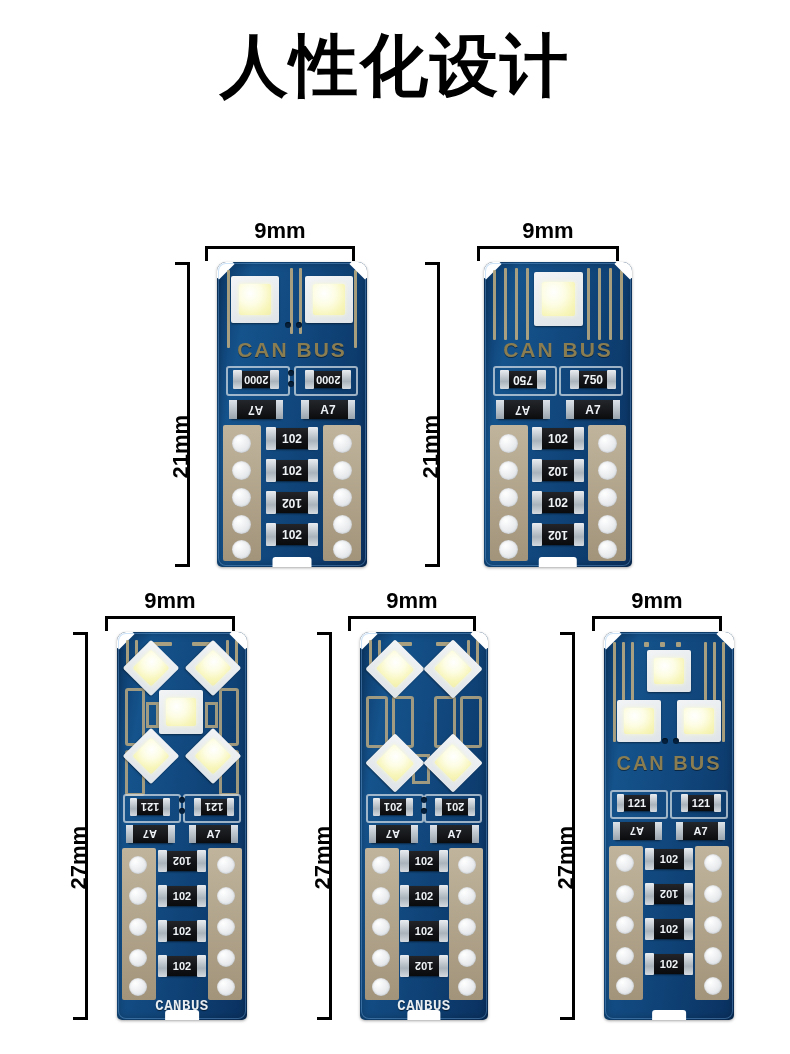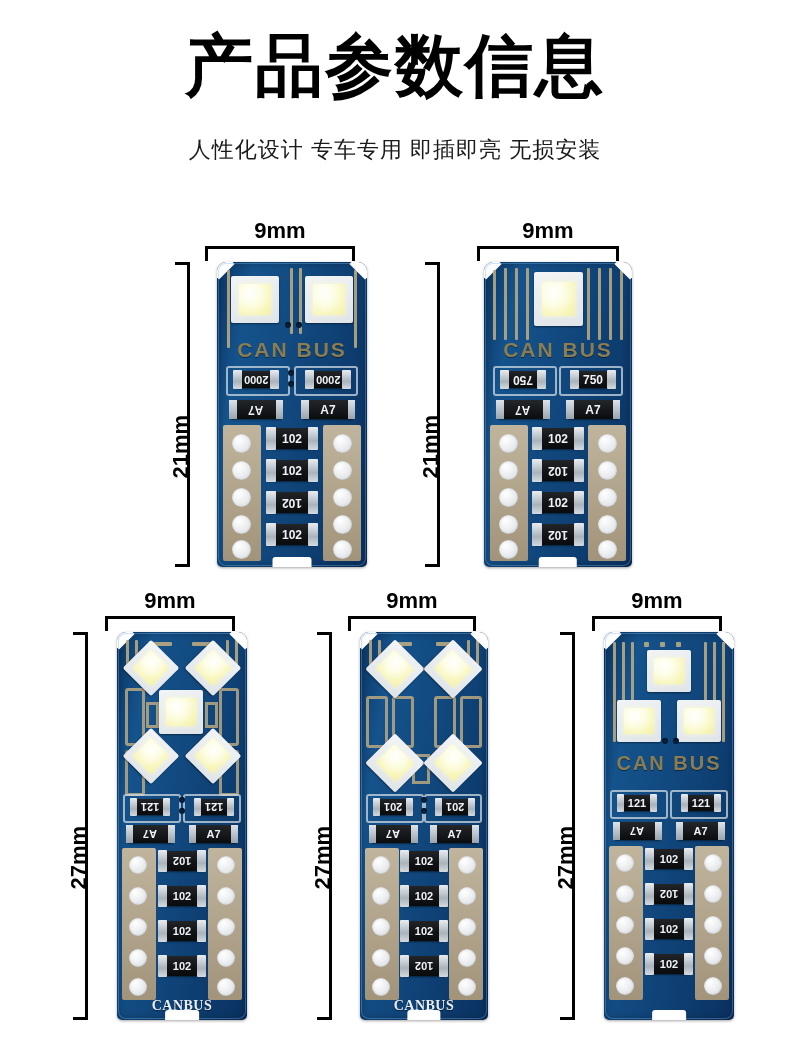--- a/index.html
+++ b/index.html
@@ -89,21 +89,21 @@
   .led.diag{transform:rotate(45deg);}
 
   
   .silk{
     position:absolute;color:#8a7d52;font-weight:bold;
     font-family:"Liberation Sans",sans-serif;letter-spacing:2px;
     text-shadow:0 1px 0 rgba(0,0,0,.45);
   }
   .silk-white{
     position:absolute;color:#e8edf2;font-weight:bold;letter-spacing:.5px;
-    font-family:Liberation Serif, serif;
+    font-family:Liberation Mono, monospace;
     text-shadow:0 1px 1px rgba(0,0,0,.55);
   }
 
   
   .res{
     position:absolute;background:linear-gradient(180deg,#222428 0%,#111316 55%,#0a0b0d 100%);
     border-radius:1px;display:flex;align-items:center;justify-content:center;
     color:#f0f3f6;font-weight:bold;font-family:"Liberation Sans",sans-serif;
     box-shadow:0 1px 2px rgba(0,0,0,.5);
   }
@@ -152,22 +152,21 @@
   .trd{position:absolute;border:3px solid #b8a880;opacity:.85;}
   .dotpair{position:absolute;}
   .dotpair i{position:absolute;width:6px;height:6px;border-radius:50%;
     background:#05203c;box-shadow:inset 0 1px 1px rgba(0,0,0,.6);}
 </style>
 </head>
 <body>
 
 <div class="page">
 
-  <div class="title">产品参数信息</div>
-  <div class="subtitle">人性化设计 专车专用 即插即亮 无损安装</div>
+  <div class="title">人性化设计</div>
 
   <div class="dim-w" style="left:205px;top:218px;width:150px;">
     <div class="lbl">9mm</div>
     <div class="bar"></div>
     <div class="tick l"></div>
     <div class="tick r"></div>
   </div>
   <div class="dim-h" style="left:150px;top:262px;width:40px;height:305px;">
     <div class="bar"></div>
     <div class="tick t"></div>

